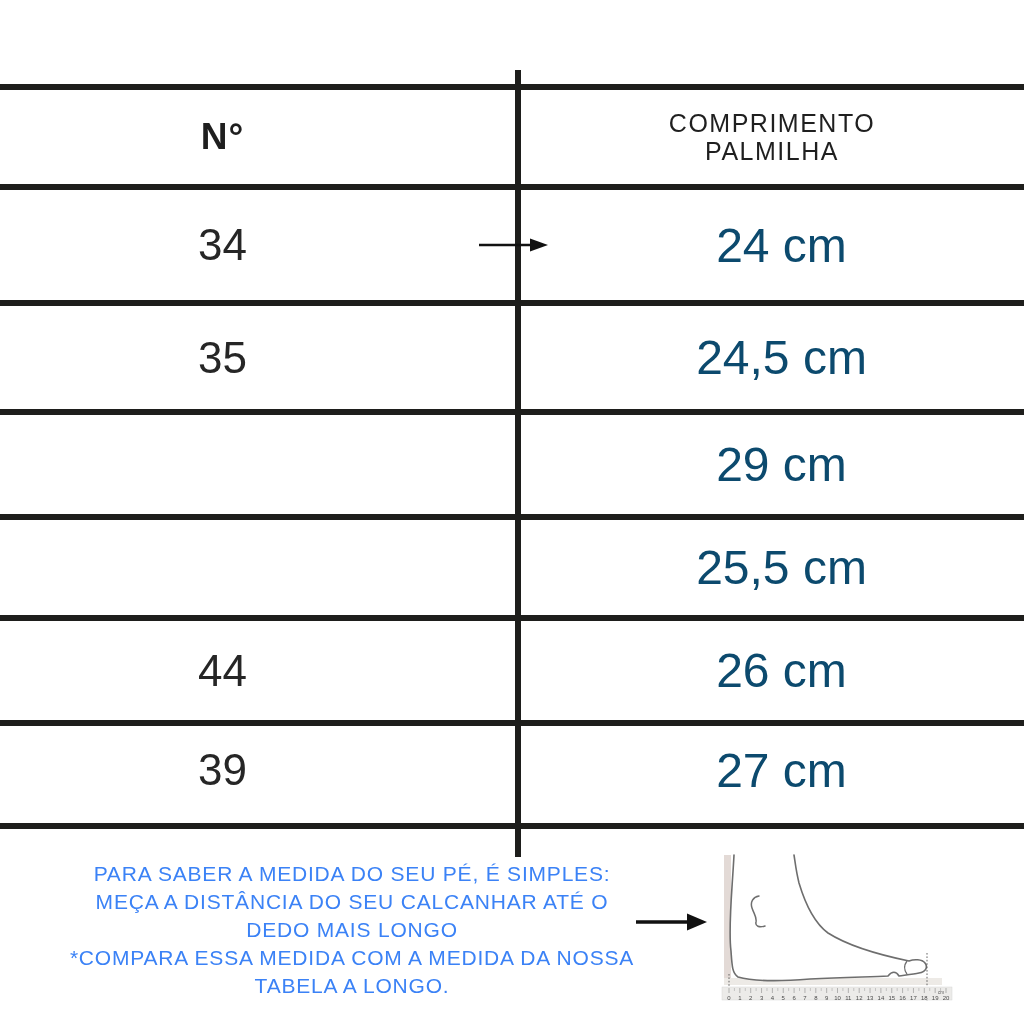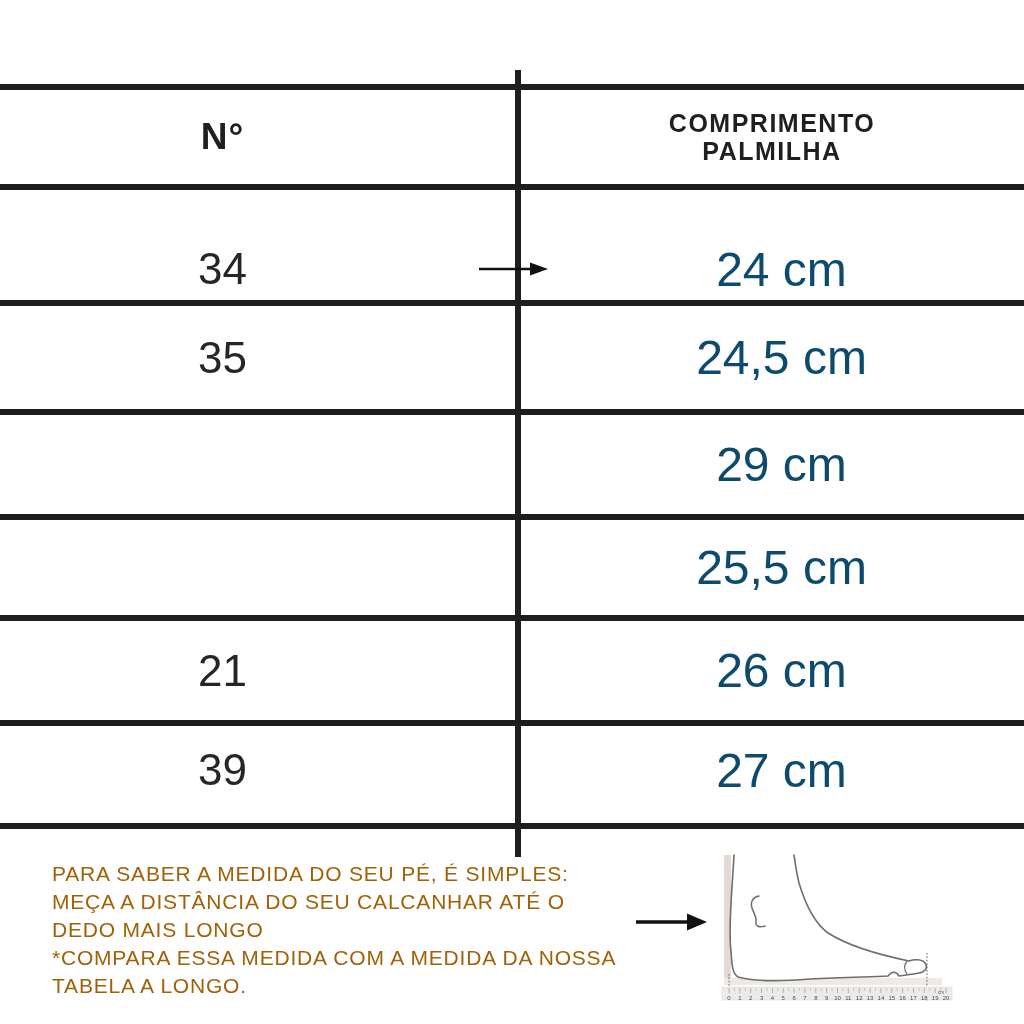--- a/index.html
+++ b/index.html
@@ -16,41 +16,41 @@
   .vline{position:absolute;left:515px;top:70px;width:6px;height:787px;background:#1e1e1c;}
   
   .header-left{
     position:absolute;left:0;top:90px;width:445px;height:94px;
     display:flex;align-items:center;justify-content:center;
     font-size:37px;font-weight:700;letter-spacing:1px;
   }
   .header-right{
     position:absolute;left:622px;top:90px;width:300px;height:94px;
     display:flex;align-items:center;justify-content:center;text-align:center;
-    font-size:25px;font-weight:700;line-height:28px;letter-spacing:1.5px;
+    font-size:25px;font-weight:400;line-height:28px;letter-spacing:1.5px;
   }
   
   .trow{position:absolute;left:0;width:1024px;}
   .size-cell{
     position:absolute;left:0;top:0;bottom:0;width:445px;
     display:flex;align-items:center;justify-content:center;
     font-size:44px;font-weight:400;color:#262626;
   }
   .length-cell{
     position:absolute;left:521px;top:0;bottom:0;width:503px;
     display:flex;align-items:center;justify-content:center;
     padding-left:18px;box-sizing:border-box;
     font-size:48px;font-weight:400;color:#0c4a6e;
   }
   .row-arrow{position:absolute;left:477px;top:50%;margin-top:-10px;}
   
   .note{
-    position:absolute;left:52px;top:860px;width:640px;
-    font-size:21px;line-height:28px;
-    letter-spacing:0.8px;color:#a16207;
+    position:absolute;left:32px;top:860px;width:640px;
+    text-align:center;font-size:21px;line-height:28px;
+    letter-spacing:0.8px;color:#3b82f6;
   }
   .note-line{white-space:nowrap;}
   
   .bottom-arrow{position:absolute;left:633px;top:911px;}
   
   .foot-illustration{position:absolute;left:710px;top:843px;}
 </style>
 </head>
 <body>
 
@@ -63,40 +63,40 @@
   <div class="hline" style="top:514px"></div>
   <div class="hline" style="top:615px"></div>
   <div class="hline" style="top:720px"></div>
   <div class="hline" style="top:823px"></div>
   <div class="vline"></div>
 
   <div class="header-left">N°</div>
   <div class="header-right">COMPRIMENTO PALMILHA</div>
 
   <div id="rows">
-      <div class="trow" style="top: 190px; height: 110px; margin-top: 24px;">
+      <div class="trow" style="top: 190px; height: 110px;">
         <div class="size-cell">34</div>
         <div class="length-cell">24 cm</div>
         <svg class="row-arrow" width="74" height="20" viewBox="0 0 74 20">
           <line x1="2" y1="10" x2="56" y2="10" stroke="#111111" stroke-width="2.6"></line>
           <polygon points="53,3.5 71,10 53,16.5" fill="#111111"></polygon>
         </svg>
       </div>
       <div class="trow" style="top: 306px; height: 103px; padding-left: 48px;">
         <div class="size-cell">35</div>
         <div class="length-cell">24,5 cm</div>
       </div>
       <div class="trow" style="top: 415px; height: 99px;">
         <div class="length-cell">29 cm</div>
       </div>
       <div class="trow" style="top: 520px; height: 95px;">
         <div class="length-cell">25,5 cm</div>
       </div>
       <div class="trow" style="top: 621px; height: 99px;">
-        <div class="size-cell">21</div>
+        <div class="size-cell">44</div>
         <div class="length-cell">26 cm</div>
       </div>
       <div class="trow" style="top: 726px; height: 88px;">
         <div class="size-cell">39</div>
         <div class="length-cell">27 cm</div>
       </div>
     </div>
 
   <div class="note" id="note">
       <div class="note-line">PARA SABER A MEDIDA DO SEU PÉ, É SIMPLES:</div>

